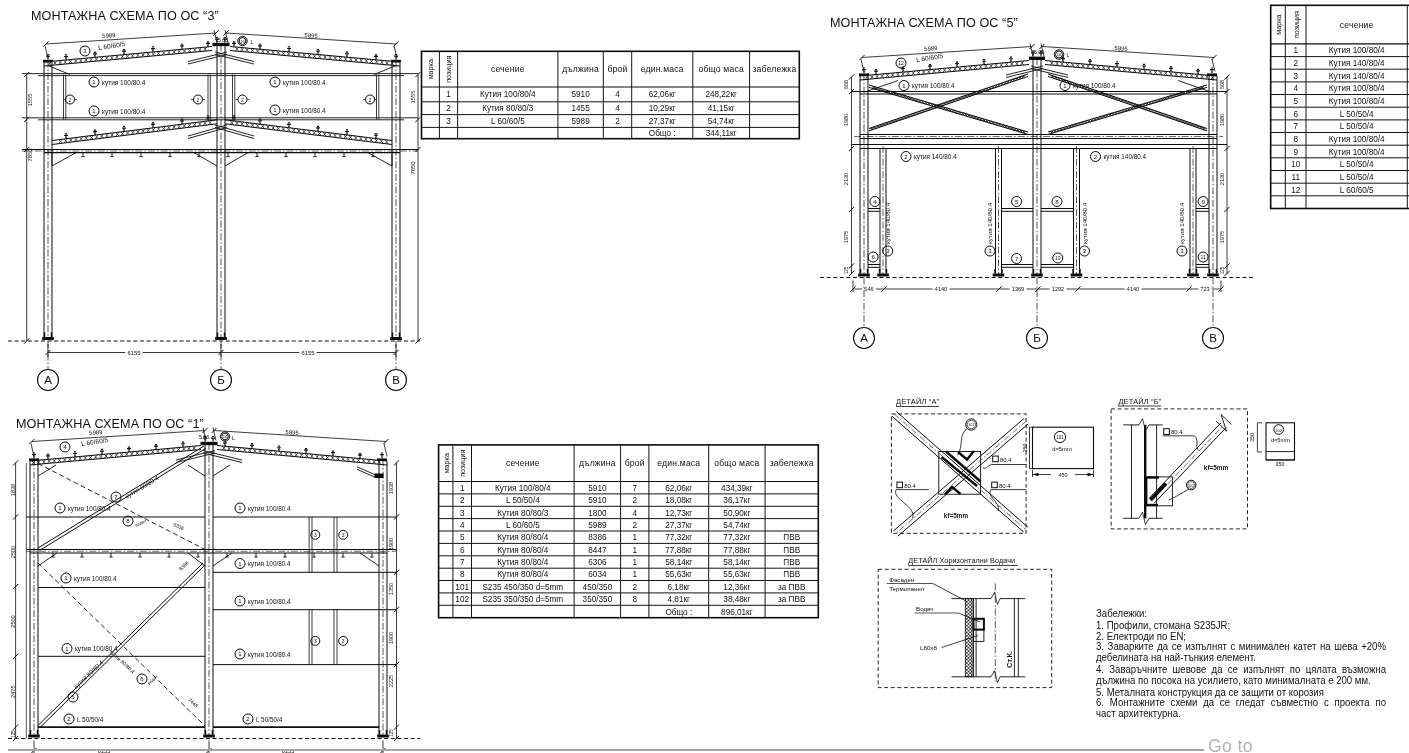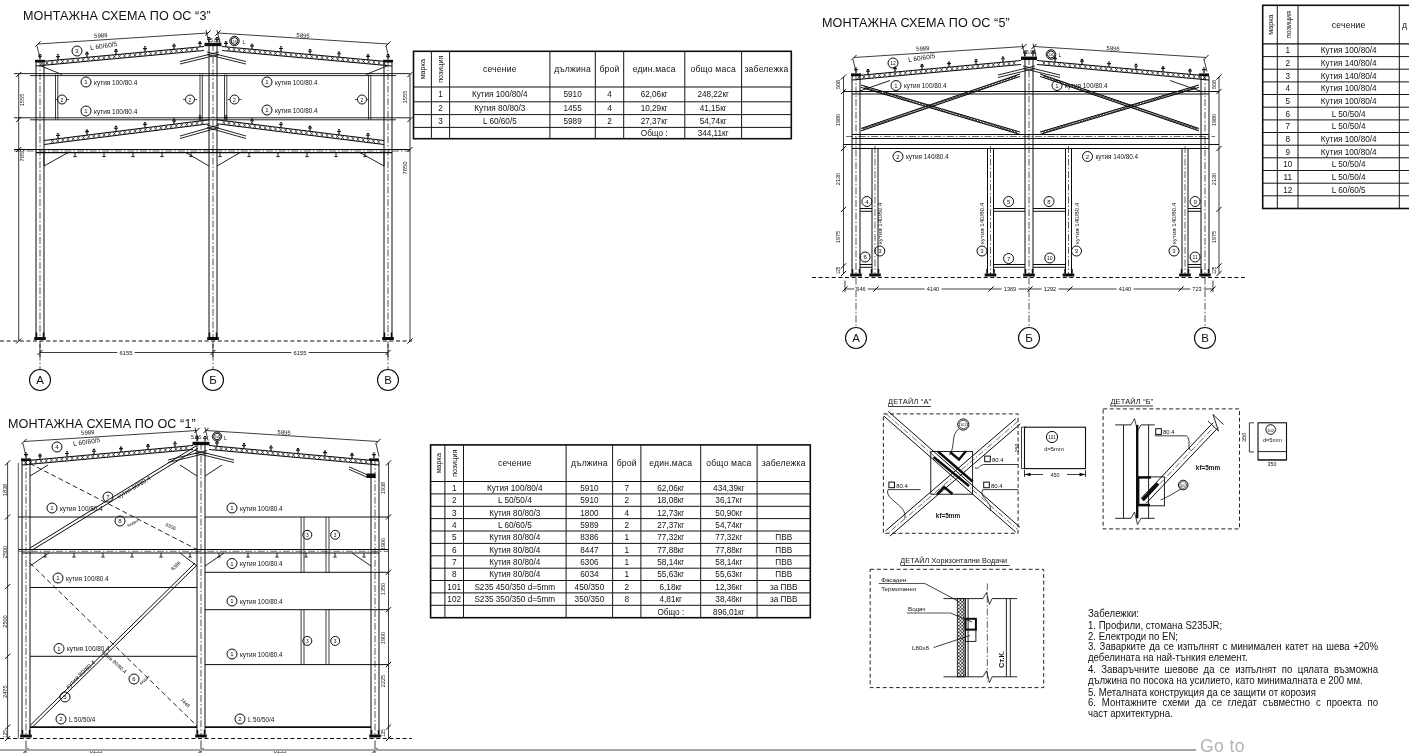--- a/index.html
+++ b/index.html
@@ -1,19 +1,19 @@
 <!DOCTYPE html>
 <html><head><meta charset="utf-8"><style>
 html,body{margin:0;padding:0;background:#fff;width:1409px;height:753px;overflow:hidden}
 *{font-family:"Liberation Sans",sans-serif}
 .abs{position:absolute}
 .note{font-size:9.6px;line-height:9.8px;color:#111;width:290px;white-space:nowrap;transform:scaleY(1.148);transform-origin:0 0}
 .just{text-align:justify;text-align-last:justify;white-space:normal}
 </style></head><body>
-<div class="abs" style="left:0;top:0;width:1272px;height:753px">
+<div class="abs" style="left:8px;top:0;width:1272px;height:753px">
 <svg width="1409" height="753" viewBox="0 0 1409 753" style="position:absolute;left:0;top:0">
 <defs>
 <g id="clipg">
           <path d="M0,0 L0,-3.2 M-1.9,-3.4 L1.9,-3.4 M-1.1,-5 L1.1,-5" stroke="#0c0c0c" stroke-width="1.2" fill="none"></path>
         </g>
 <g id="tickdn">
           <path d="M0,0 L0,4 M-1.7,4 L1.7,4" stroke="#0c0c0c" stroke-width="0.9" fill="none"></path>
         </g>
 </defs>
 

